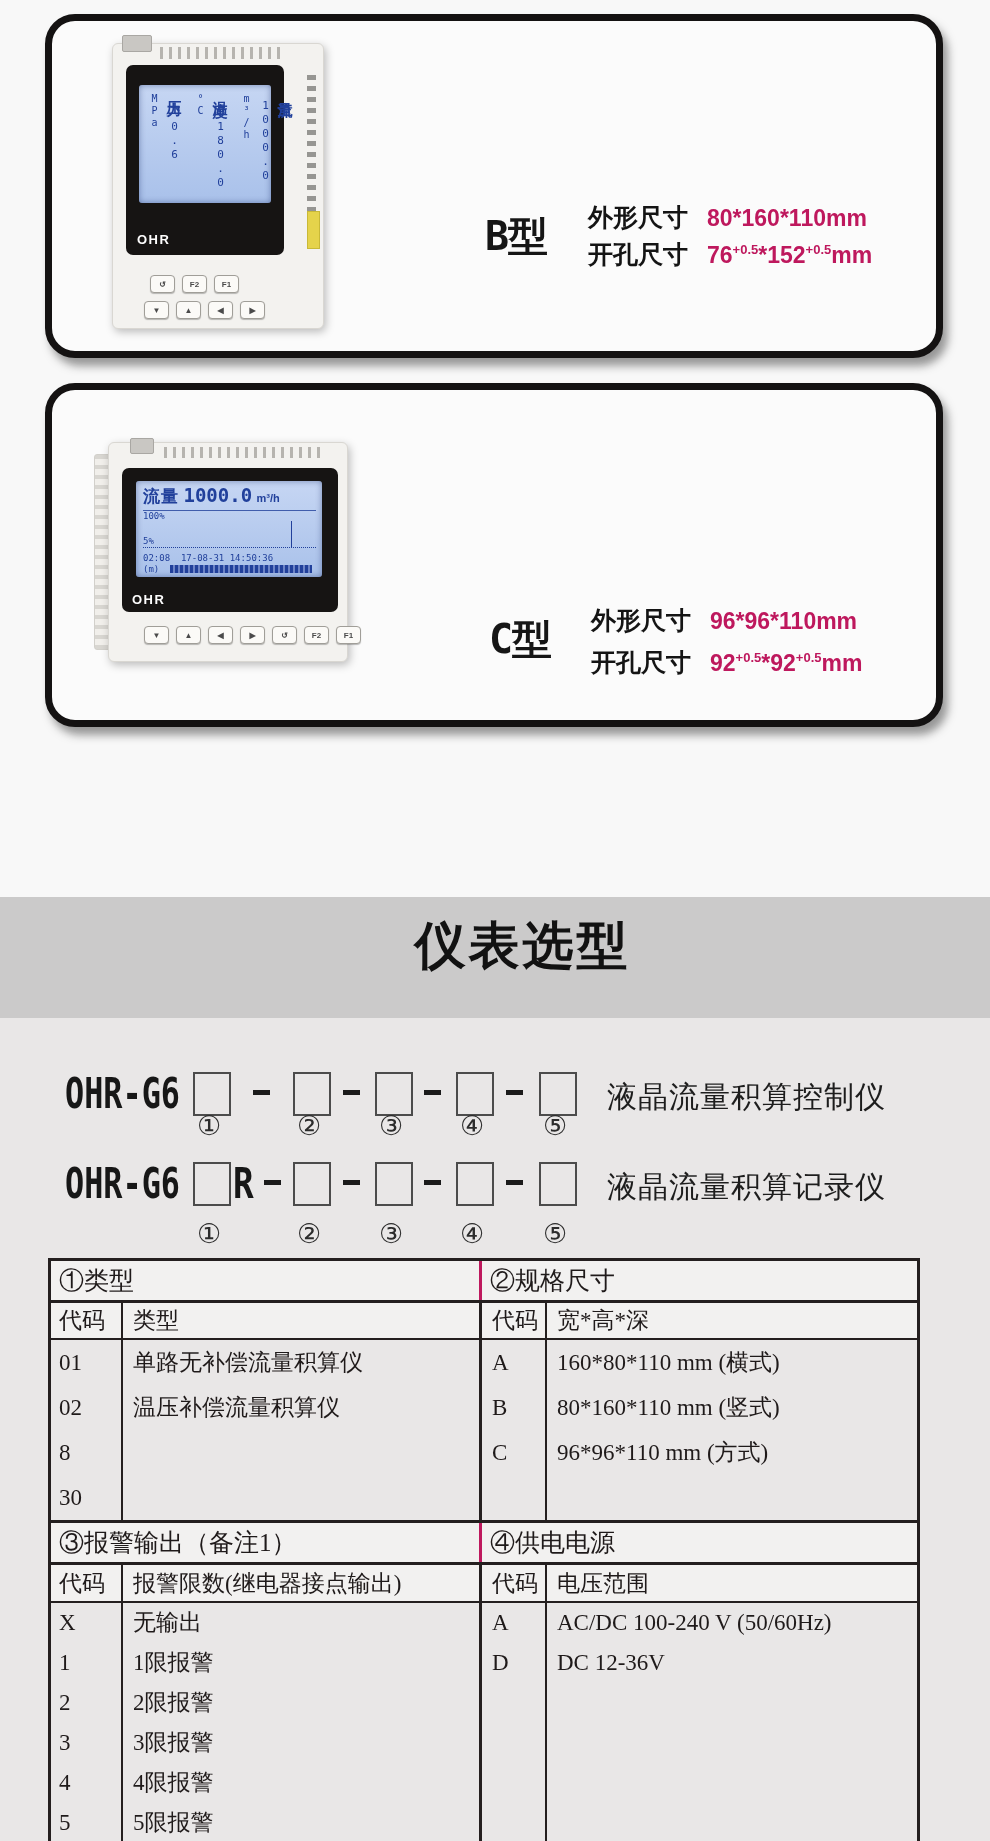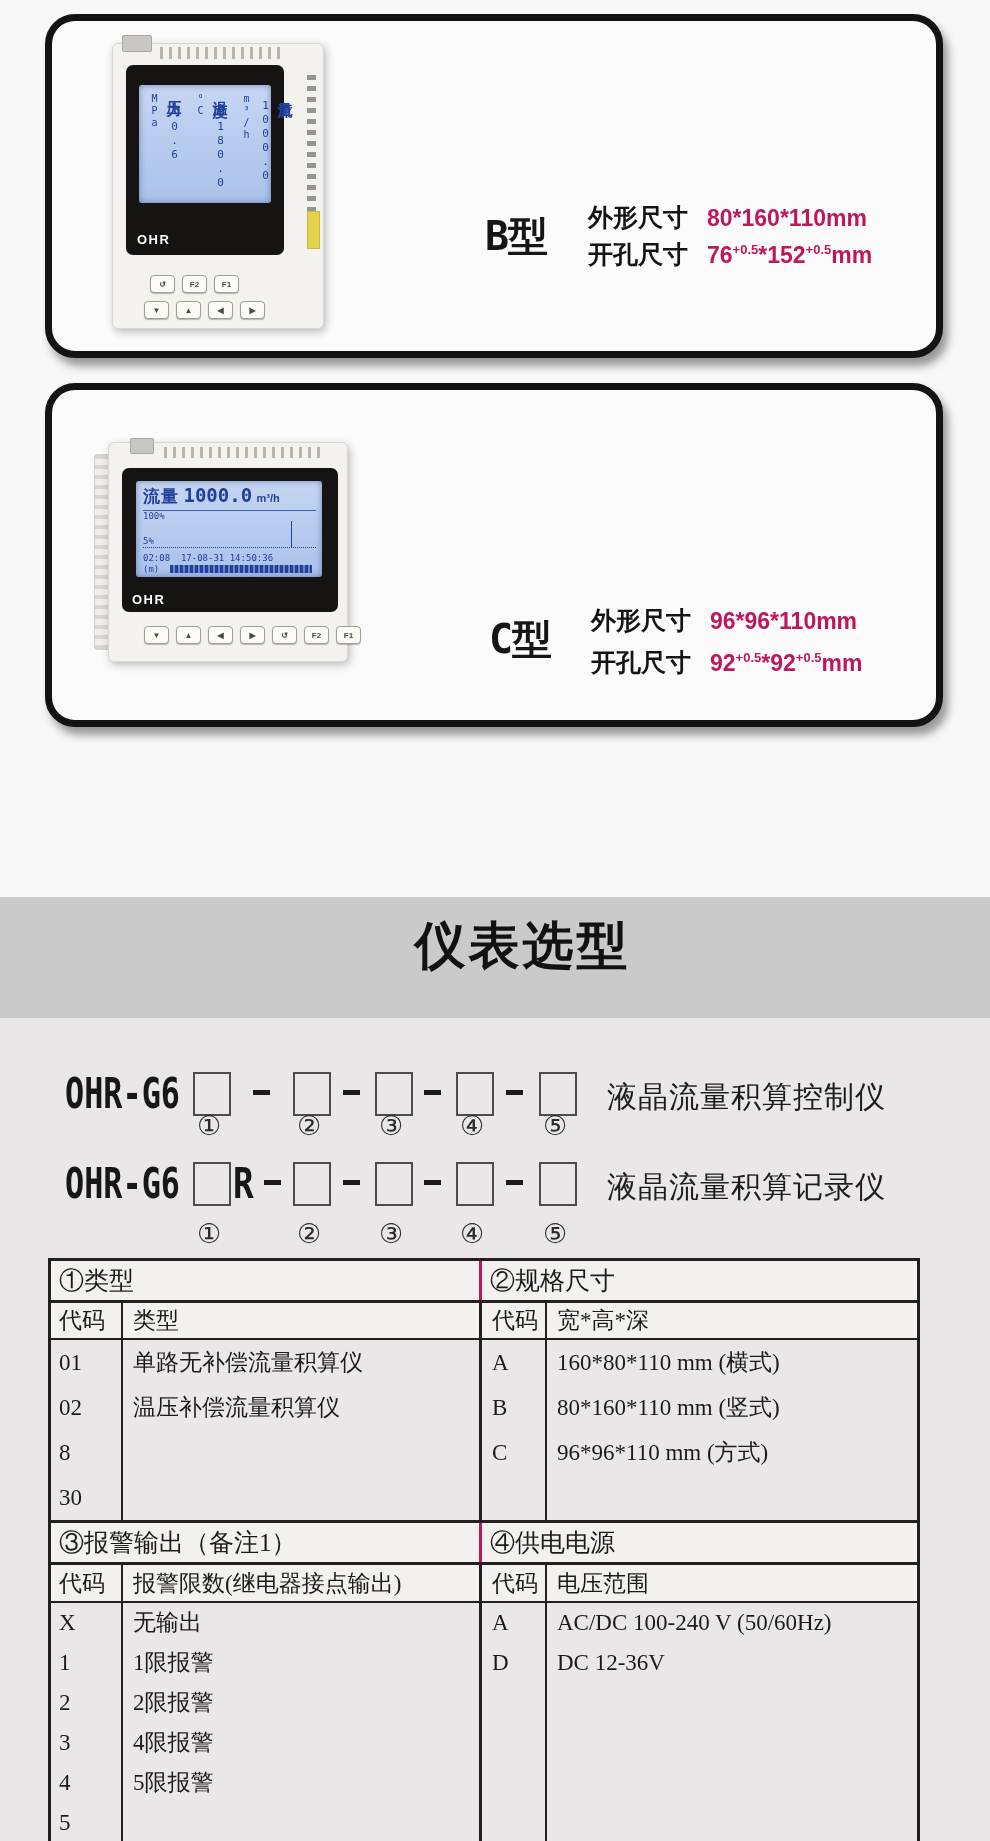--- a/index.html
+++ b/index.html
@@ -299,20 +299,21 @@
           <div class="ln" style="line-height:40px;">1</div>
           <div class="ln" style="line-height:40px;">2</div>
           <div class="ln" style="line-height:40px;">3</div>
           <div class="ln" style="line-height:40px;">4</div>
           <div class="ln" style="line-height:40px;">5</div>
         </div>
         <div class="bcell c2">
           <div class="ln" style="line-height:40px;">无输出</div>
           <div class="ln" style="line-height:40px;">1限报警</div>
           <div class="ln" style="line-height:40px;">2限报警</div>
+          <div class="ln" style="line-height:40px;">3限报警</div>
           <div class="ln" style="line-height:40px;">4限报警</div>
           <div class="ln" style="line-height:40px;">5限报警</div>
         </div>
         <div class="bcell c3">
           <div class="ln" style="line-height:40px;">A</div>
           <div class="ln" style="line-height:40px;">D</div>
         </div>
         <div class="bcell c4">
           <div class="ln" style="line-height:40px;">AC/DC 100-240 V (50/60Hz)</div>
           <div class="ln" style="line-height:40px;">DC 12-36V</div>

